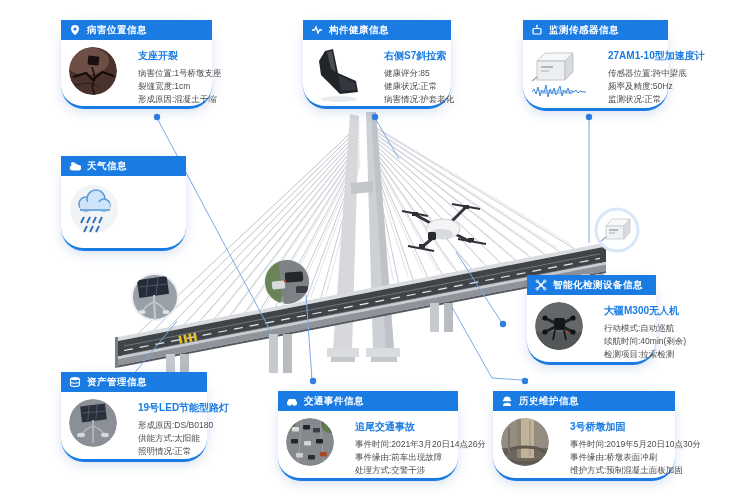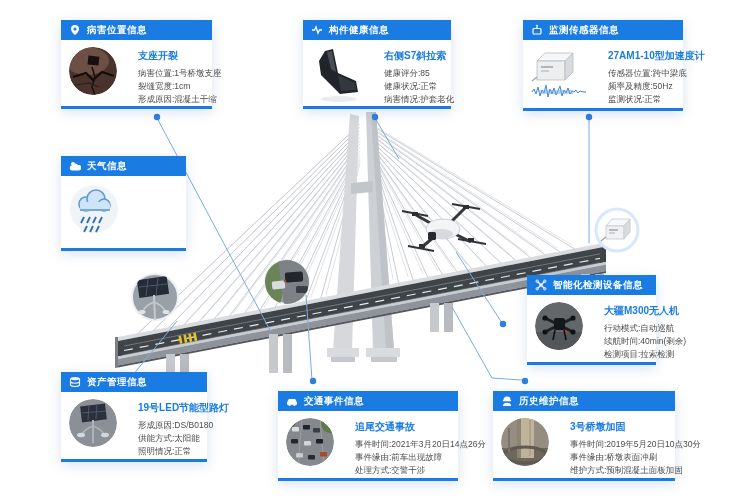--- a/index.html
+++ b/index.html
@@ -3,21 +3,21 @@
 <meta charset="utf-8">
 <style>
   html,body{margin:0;padding:0;background:#fff;}
   .stage{position:relative;width:729px;height:500px;background:#ffffff;overflow:hidden;
          font-family:"Liberation Sans","DejaVu Sans",sans-serif;}
   #bridge-svg{position:absolute;left:0;top:0;}
   #cables line{stroke:#c8ccd2;stroke-width:1;}
   #cables-far line{stroke:#e0e3e7;stroke-width:1;}
 
   .card{position:absolute;background:#fff;border-bottom:3px solid #1a7ce2;
-        box-shadow:0 3px 12px rgba(40,90,170,.18);}
+        box-shadow:0 3px 12px rgba(40,90,170,.18);border-radius:23px;}
   .card-header{height:20px;background:#1a7ce2;display:flex;align-items:center;
                gap:6px;padding:0 8px;color:#fff;}
   .hlabel{font-size:9.5px;font-weight:bold;letter-spacing:.5px;white-space:nowrap;}
   .hicon{width:12px;height:12px;display:inline-flex;}
   .card-body{display:flex;gap:21px;padding:7px 8px 0;}
   .figure{flex:0 0 auto;}
   .photo-circle{border-radius:50%;display:block;}
   .info{padding-top:1px;min-width:0;}
   .item-title{font-size:10px;font-weight:bold;color:#1a7ce2;margin:1px 0 4px;white-space:nowrap;}
   .row{font-size:8.5px;color:#4c4c4c;line-height:13px;white-space:nowrap;}
@@ -261,21 +261,21 @@
     </span>
     <div class="info">
       <div class="item-title">右侧S7斜拉索</div>
       <div class="row">健康评分:85</div>
       <div class="row">健康状况:正常</div>
       <div class="row">病害情况:护套老化</div>
     </div>
   </div>
 </div>
 
-<div class="card" style="left:523px;top:20px;width:160px;height:88px">
+<div class="card" style="left:523px;top:20px;width:145px;height:88px">
   <div class="card-header">
     <span class="hicon">
       <svg width="12" height="12" viewBox="0 0 12 12">
             <rect x="2" y="4.5" width="8" height="5.5" rx="1" stroke="#fff" stroke-width="1.2" fill="none"></rect>
             <line x1="6" y1="4.5" x2="6" y2="2.2" stroke="#fff" stroke-width="1.2"></line>
             <circle cx="6" cy="1.6" r="0.9" fill="#fff"></circle>
           </svg>
     </span>
     <span class="hlabel">监测传感器信息</span>
   </div>

